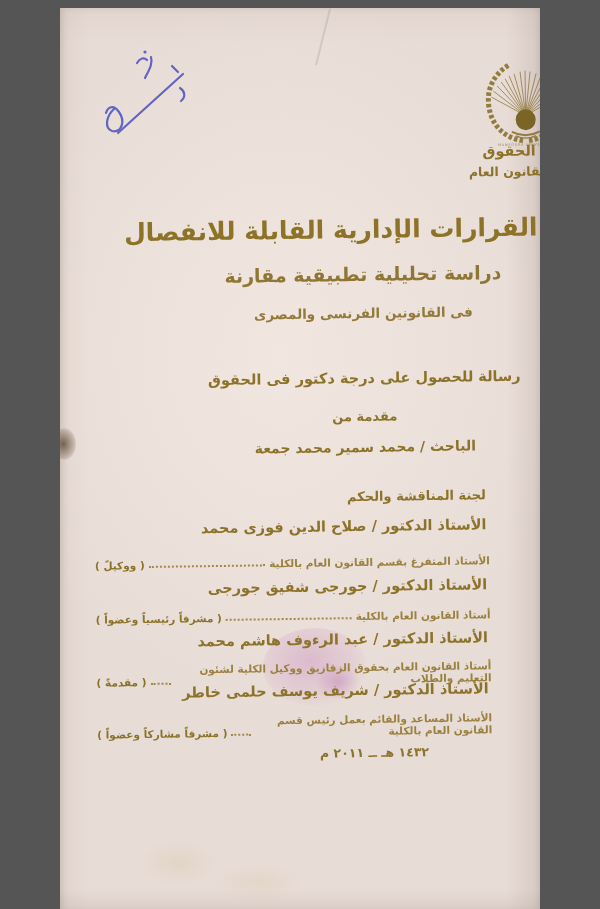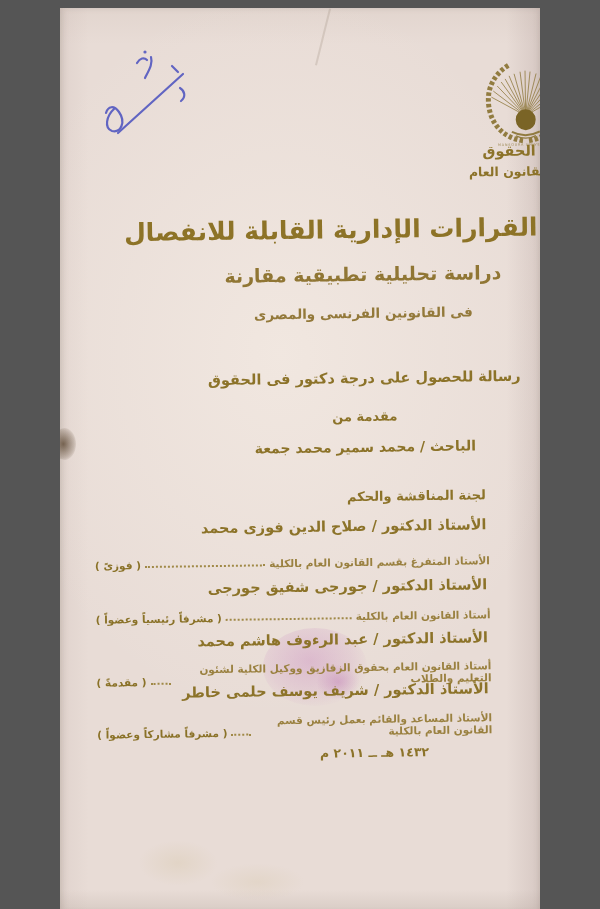--- a/index.html
+++ b/index.html
@@ -145,21 +145,21 @@
     <div class="abs gold center titleband stmt">رسالة للحصول على درجة دكتور فى الحقوق</div>
     <div class="abs gold center titleband pres">مقدمة من</div>
     <div class="abs gold center titleband resr">الباحث / محمد سمير محمد جمعة</div>
 
     <div class="abs gold cmte-head">لجنة المناقشة والحكم</div>
 
     <div class="abs mname n1">الأستاذ الدكتور / صلاح الدين فوزى محمد</div>
     <div class="abs rline r1">
       <span>الأستاذ المتفرغ بقسم القانون العام بالكلية</span>
       <span class="leader"></span>
-      <span class="cap">( فوزىً )</span>
+      <span class="cap">( ووكيلً )</span>
     </div>
 
     <div class="abs mname n2">الأستاذ الدكتور / جورجى شفيق جورجى</div>
     <div class="abs rline r2">
       <span>أستاذ القانون العام بالكلية</span>
       <span class="leader"></span>
       <span class="cap">( مشرفاً رئيسياً وعضواً )</span>
     </div>
 
     <div class="abs mname n3">الأستاذ الدكتور / عبد الرءوف هاشم محمد</div>

